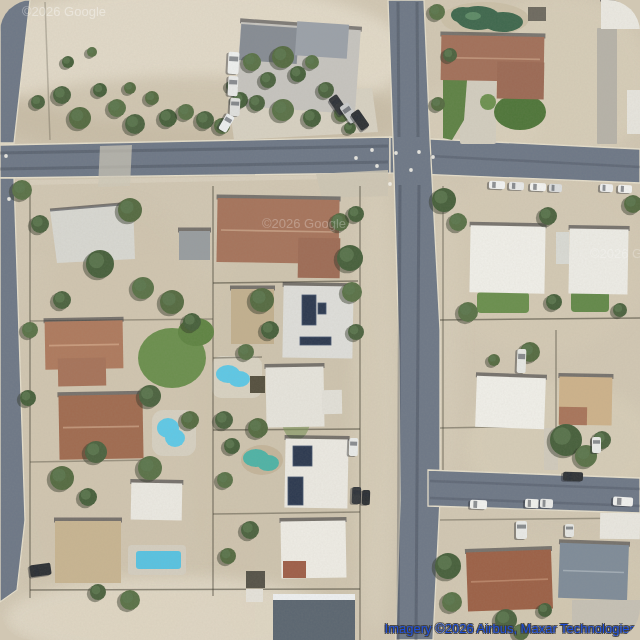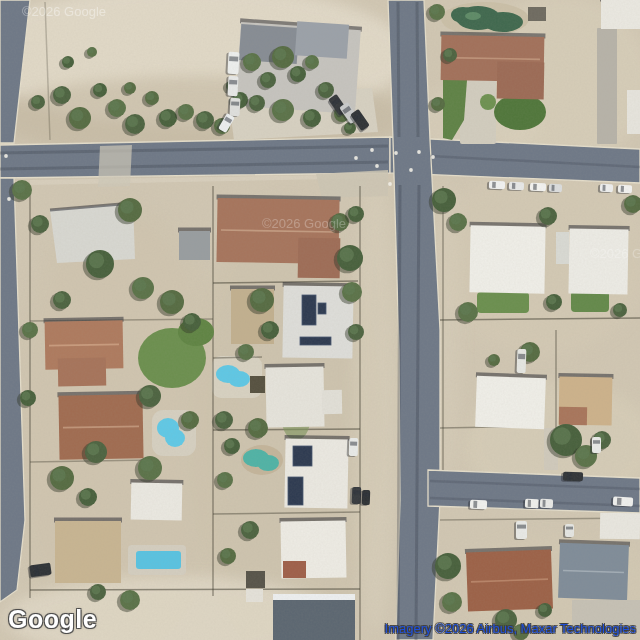--- a/index.html
+++ b/index.html
@@ -1,17 +1,17 @@
 <!DOCTYPE html>
 <html><head>
 <meta charset="utf-8">
 <style>
   html,body{margin:0;padding:0;width:640px;height:640px;overflow:hidden;background:#d1c7b3;
     font-family:"Liberation Sans",sans-serif;}
-  .viewport{position:relative;width:640px;height:640px;overflow:hidden;}
+  .viewport{position:relative;width:640px;height:640px;overflow:hidden;border-radius:32px;}
   svg{position:absolute;left:0;top:0;}
   .google-logo{position:absolute;left:8px;bottom:6px;font-size:25px;font-weight:700;color:#fff;
     letter-spacing:0.5px;
     text-shadow:1px 1px 0 rgba(70,70,70,.85),-1px -1px 0 rgba(70,70,70,.85),
                 1px -1px 0 rgba(70,70,70,.85),-1px 1px 0 rgba(70,70,70,.85),0 0 3px rgba(0,0,0,.5);
     cursor:pointer;user-select:none;}
   .attribution{position:absolute;right:4px;bottom:4px;font-size:13px;color:#1d4ed8;
     text-shadow:1px 1px 0 rgba(60,60,60,.9),-1px -1px 0 rgba(60,60,60,.9),
                 1px -1px 0 rgba(60,60,60,.9),-1px 1px 0 rgba(60,60,60,.9);
     user-select:none;}
@@ -815,15 +815,14 @@
       </g>
       <g>
         <rect x="0" y="0" width="640" height="640" filter="url(#grain)" opacity="0.5"></rect>
       </g>
       <g>
         <text x="22" y="16" fill="#ffffff" opacity="0.38" font-size="13" font-family="&quot;Liberation Sans&quot;, sans-serif">©2026 Google</text>
         <text x="262" y="228" fill="#ffffff" opacity="0.26" font-size="13" font-family="&quot;Liberation Sans&quot;, sans-serif">©2026 Google</text>
         <text x="590" y="258" fill="#ffffff" opacity="0.24" font-size="13" font-family="&quot;Liberation Sans&quot;, sans-serif">©2026 Google</text>
       </g>
     </svg>
-  <div class="google-logo">Google</div>
   <div class="attribution">Imagery ©2026 Airbus, Maxar Technologies</div>
 </div>
 
 </body></html>

